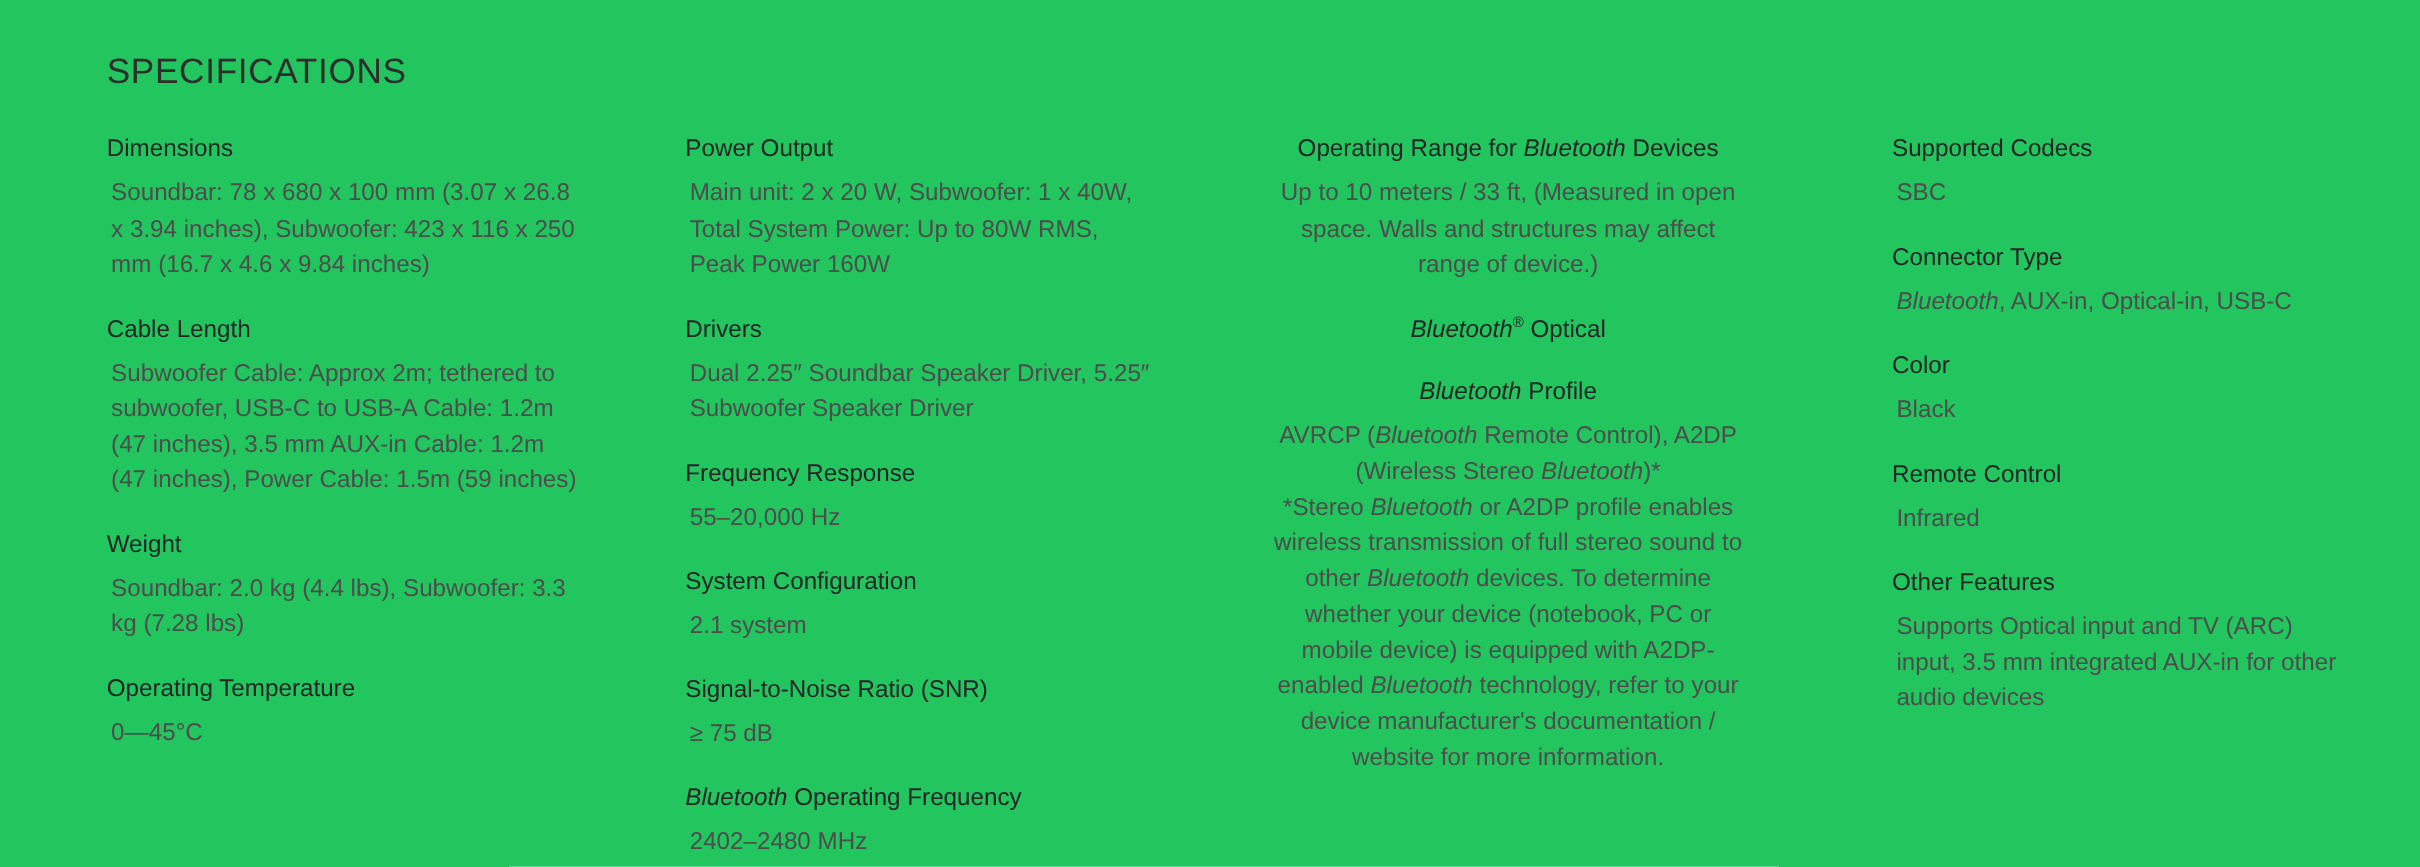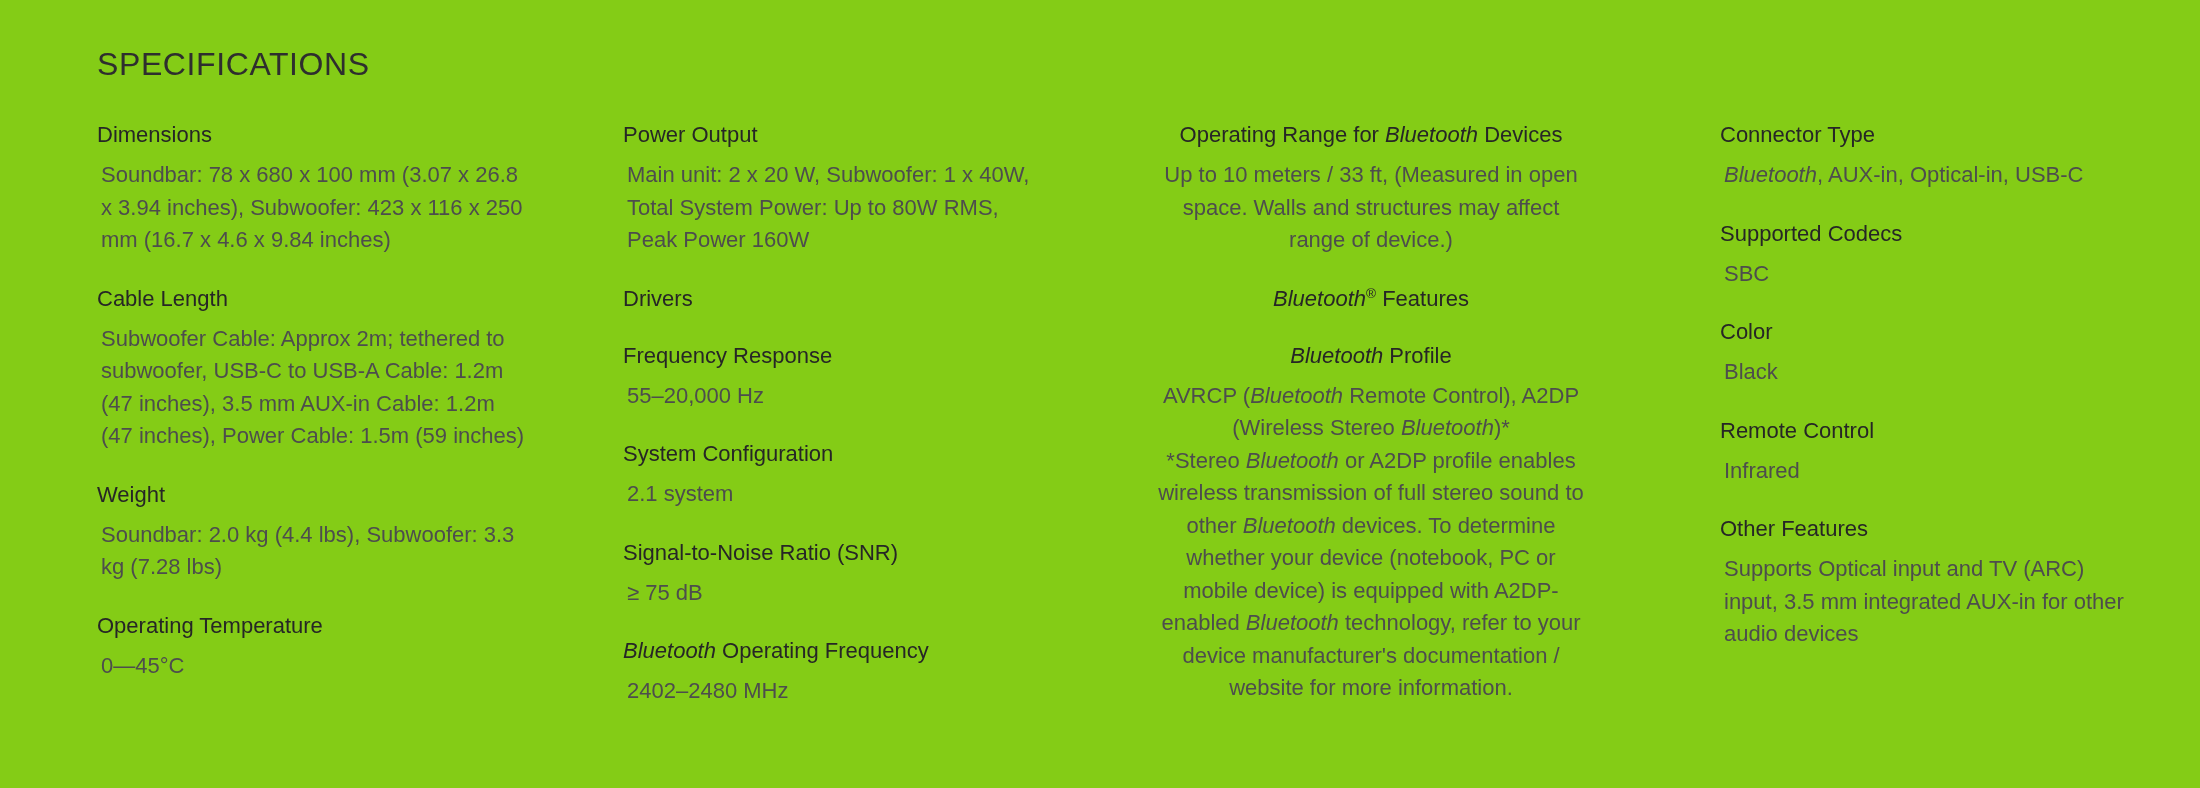--- a/index.html
+++ b/index.html
@@ -11,21 +11,21 @@
     width: 2200px;
     height: 788px;
     overflow: hidden;
     font-family: "Liberation Sans", sans-serif;
   }
   .page {
     box-sizing: border-box;
     width: 2200px;
     height: 788px;
     padding: 44px 40px 0 97px;
-    background: #84cc16;
+    background: #22c55e;
   }
   .page-title {
     font-size: 32px;
     font-weight: 400;
     letter-spacing: 0.6px;
     color: #2e2e2e;
     margin: 0 0 36px 0;
     line-height: 40px;
   }
   .columns {
@@ -83,20 +83,21 @@
           <p class="spec-body"><span>0—45°C</span></p>
         </div>
       </div>
       <div class="col">
         <div class="item">
           <h3 class="spec-heading"><span>Power Output</span></h3>
           <p class="spec-body"><span>Main unit: 2 x 20 W, Subwoofer: 1 x 40W, Total System Power: Up to 80W RMS, Peak Power 160W</span></p>
         </div>
         <div class="item">
           <h3 class="spec-heading"><span>Drivers</span></h3>
+          <p class="spec-body"><span>Dual 2.25″ Soundbar Speaker Driver, 5.25″ Subwoofer Speaker Driver</span></p>
         </div>
         <div class="item">
           <h3 class="spec-heading"><span>Frequency Response</span></h3>
           <p class="spec-body"><span>55–20,000 Hz</span></p>
         </div>
         <div class="item">
           <h3 class="spec-heading"><span>System Configuration</span></h3>
           <p class="spec-body"><span>2.1 system</span></p>
         </div>
         <div class="item">
@@ -107,35 +108,35 @@
           <h3 class="spec-heading"><span class="it">Bluetooth</span><span> Operating Frequency</span></h3>
           <p class="spec-body"><span>2402–2480 MHz</span></p>
         </div>
       </div>
       <div class="col">
         <div class="item">
           <h3 class="spec-heading"><span>Operating Range for </span><span class="it">Bluetooth</span><span> Devices</span></h3>
           <p class="spec-body"><span>Up to 10 meters / 33 ft, (Measured in open space. Walls and structures may affect range of device.)</span></p>
         </div>
         <div class="item">
-          <h3 class="spec-heading"><span class="it">Bluetooth</span><sup>®</sup><span> Features</span></h3>
+          <h3 class="spec-heading"><span class="it">Bluetooth</span><sup>®</sup><span> Optical</span></h3>
         </div>
         <div class="item">
           <h3 class="spec-heading"><span class="it">Bluetooth</span><span> Profile</span></h3>
           <p class="spec-body"><span>AVRCP (</span><span class="it">Bluetooth</span><span> Remote Control), A2DP (Wireless Stereo </span><span class="it">Bluetooth</span><span>)*</span><br><span>*Stereo </span><span class="it">Bluetooth</span><span> or A2DP profile enables wireless transmission of full stereo sound to other </span><span class="it">Bluetooth</span><span> devices. To determine whether your device (notebook, PC or mobile device) is equipped with A2DP-enabled </span><span class="it">Bluetooth</span><span> technology, refer to your device manufacturer's documentation / website for more information.</span></p>
         </div>
       </div>
       <div class="col">
         <div class="item">
+          <h3 class="spec-heading"><span>Supported Codecs</span></h3>
+          <p class="spec-body"><span>SBC</span></p>
+        </div>
+        <div class="item">
           <h3 class="spec-heading"><span>Connector Type</span></h3>
           <p class="spec-body"><span class="it">Bluetooth</span><span>, AUX-in, Optical-in, USB-C</span></p>
-        </div>
-        <div class="item">
-          <h3 class="spec-heading"><span>Supported Codecs</span></h3>
-          <p class="spec-body"><span>SBC</span></p>
         </div>
         <div class="item">
           <h3 class="spec-heading"><span>Color</span></h3>
           <p class="spec-body"><span>Black</span></p>
         </div>
         <div class="item">
           <h3 class="spec-heading"><span>Remote Control</span></h3>
           <p class="spec-body"><span>Infrared</span></p>
         </div>
         <div class="item">

